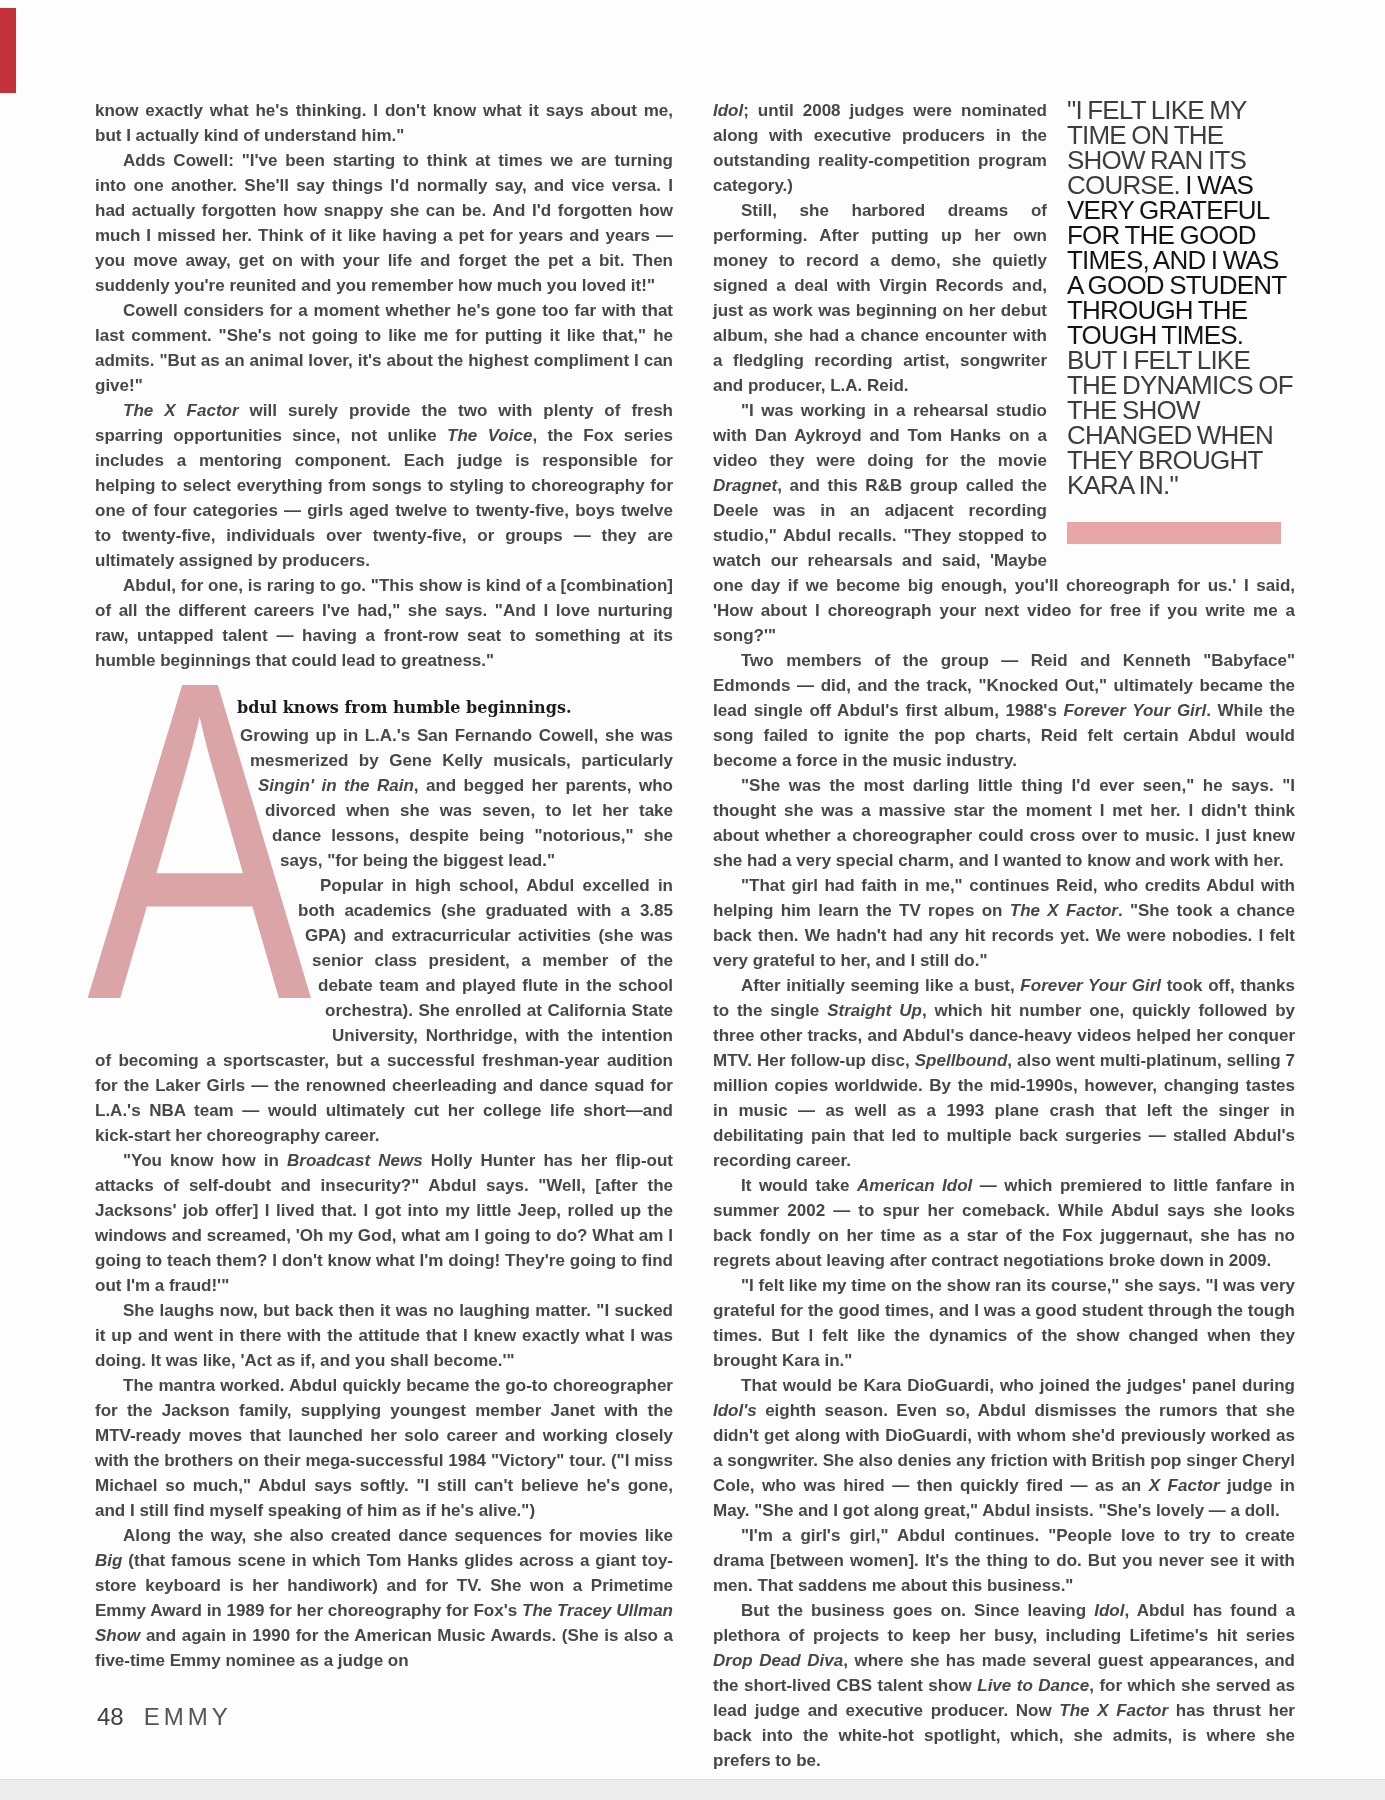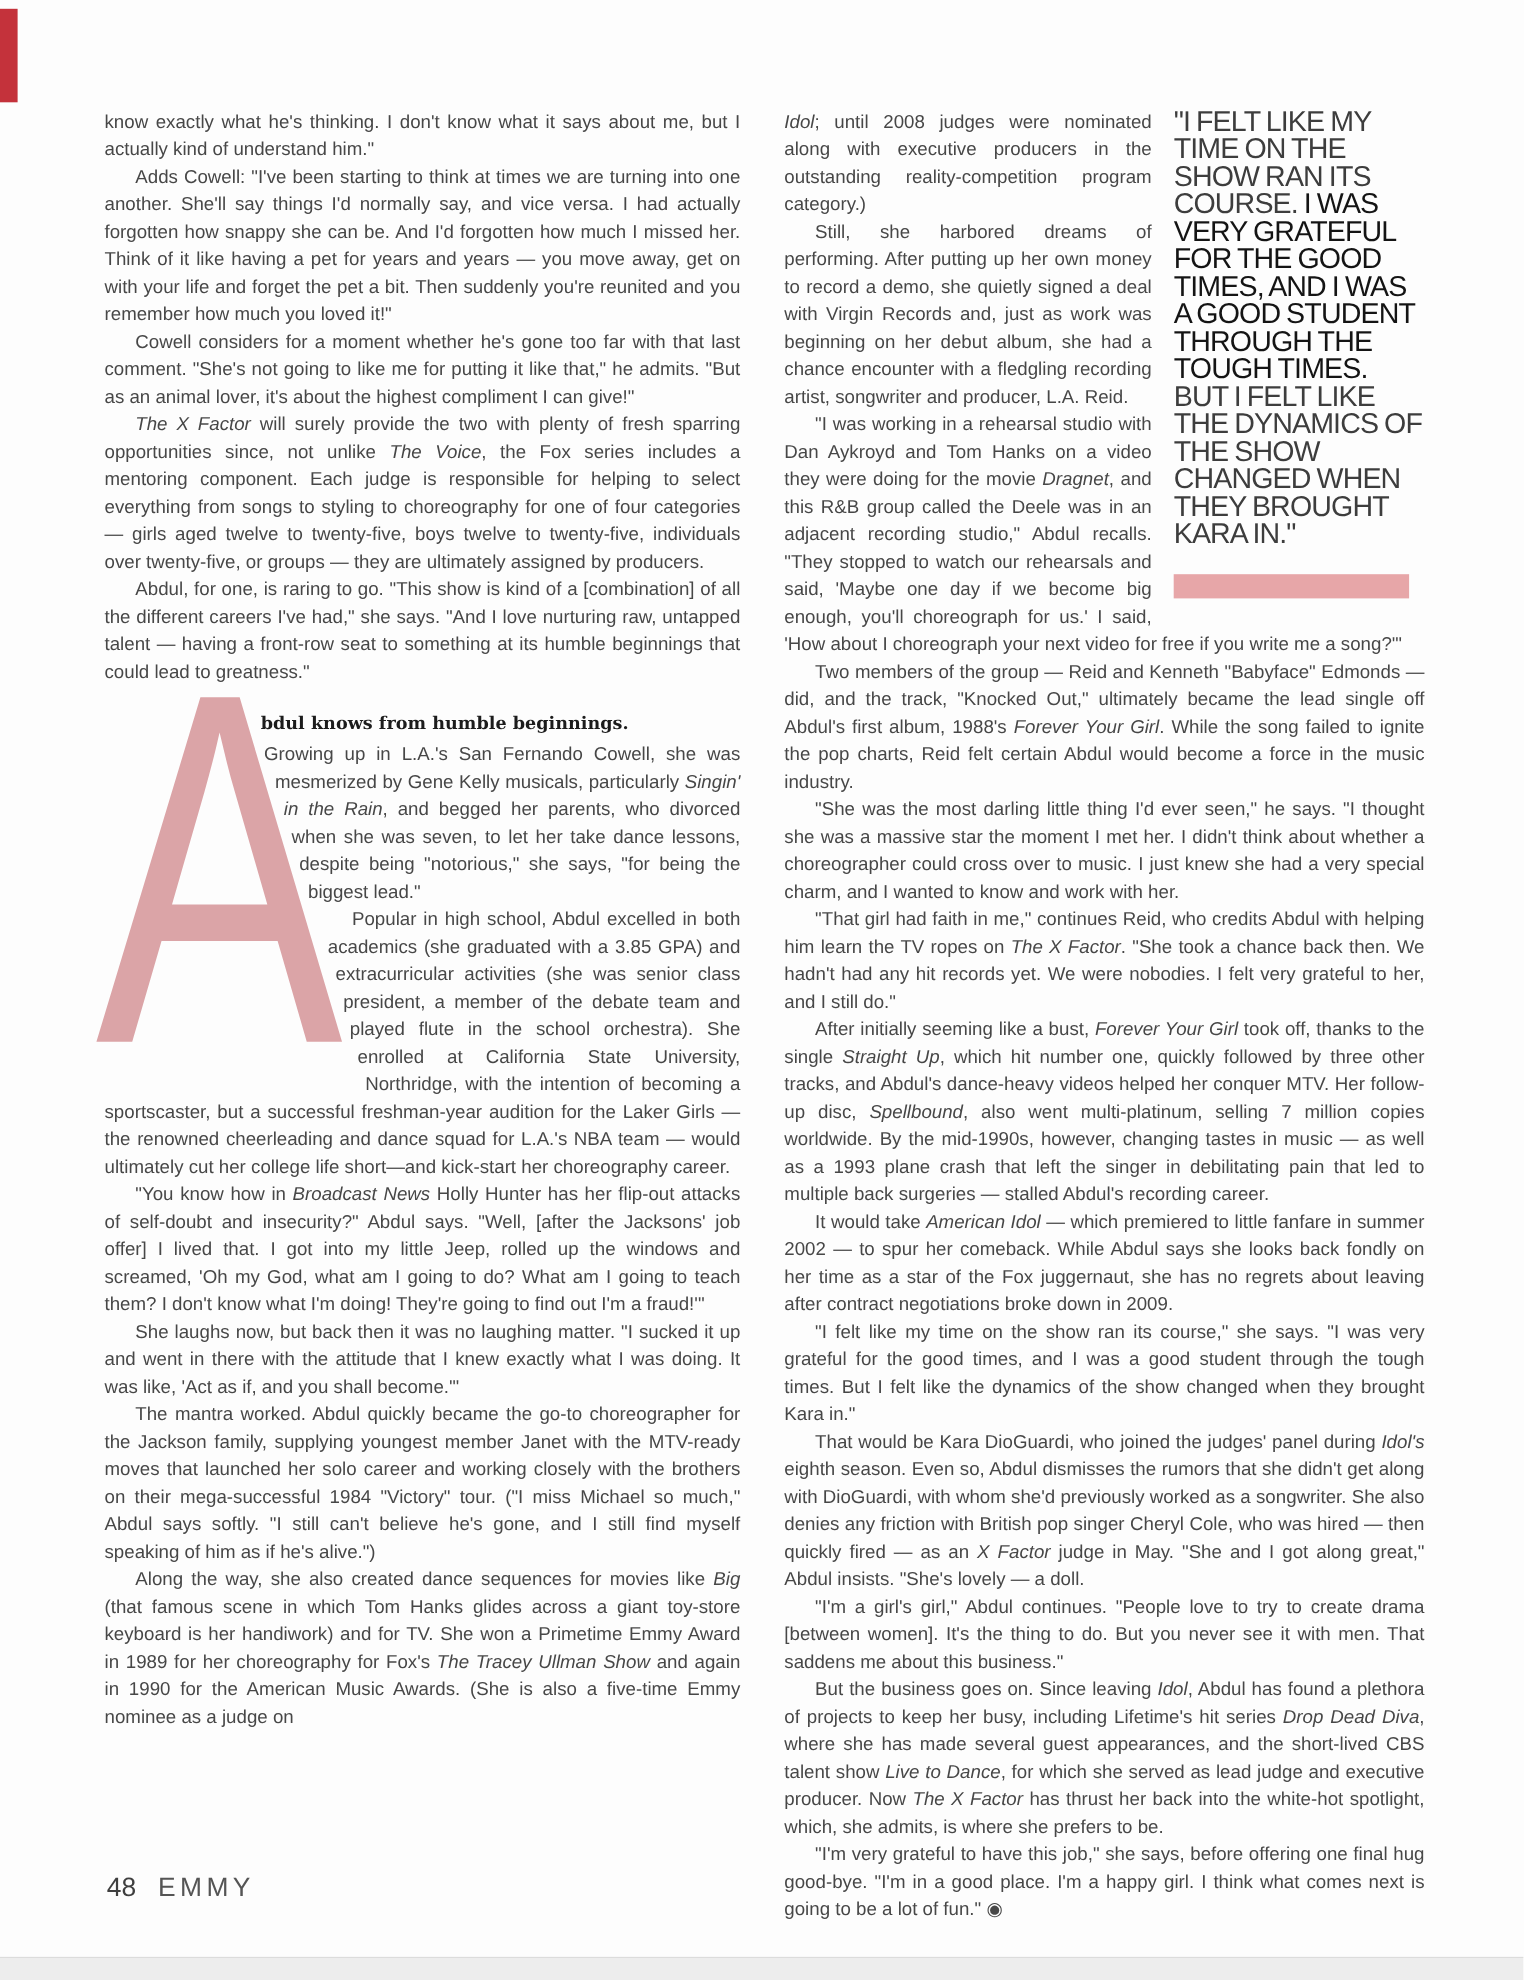--- a/index.html
+++ b/index.html
@@ -7,21 +7,21 @@
     width:1385px;height:1800px;position:relative;
     background:#fdfdfd;overflow:hidden;
     font-family:"Liberation Sans", sans-serif;
     color:#474747;
     -webkit-font-smoothing:antialiased;
   }
   .accent-red{position:absolute;left:0;top:8px;width:16px;height:85px;background:#c4323b;}
   .col{position:absolute;top:98px;}
   .col-left{left:95px;width:578px;}
   .col-right{left:713px;width:582px;}
-  .bp{margin:0;font-size:17px;line-height:25px;text-align:justify;color:#474747;}
+  .bp{margin:0;font-size:17px;line-height:25px;text-align:justify;color:#474747;font-weight:bold;}
   .bp.ind{text-indent:28px;}
   .bp i{font-style:italic;}
   
   .quote-float{float:right;width:228px;margin-left:20px;margin-bottom:14px;}
   .quote{
     margin:0;font-size:26px;line-height:25px;letter-spacing:-0.8px;
     color:#3d3d3d;text-align:left;font-weight:400;word-spacing:-1px;
   }
   .quote b{font-weight:400;color:#141414;}
   .pink-bar{margin-top:24px;width:214px;height:22px;background:#e7a6a8;}

